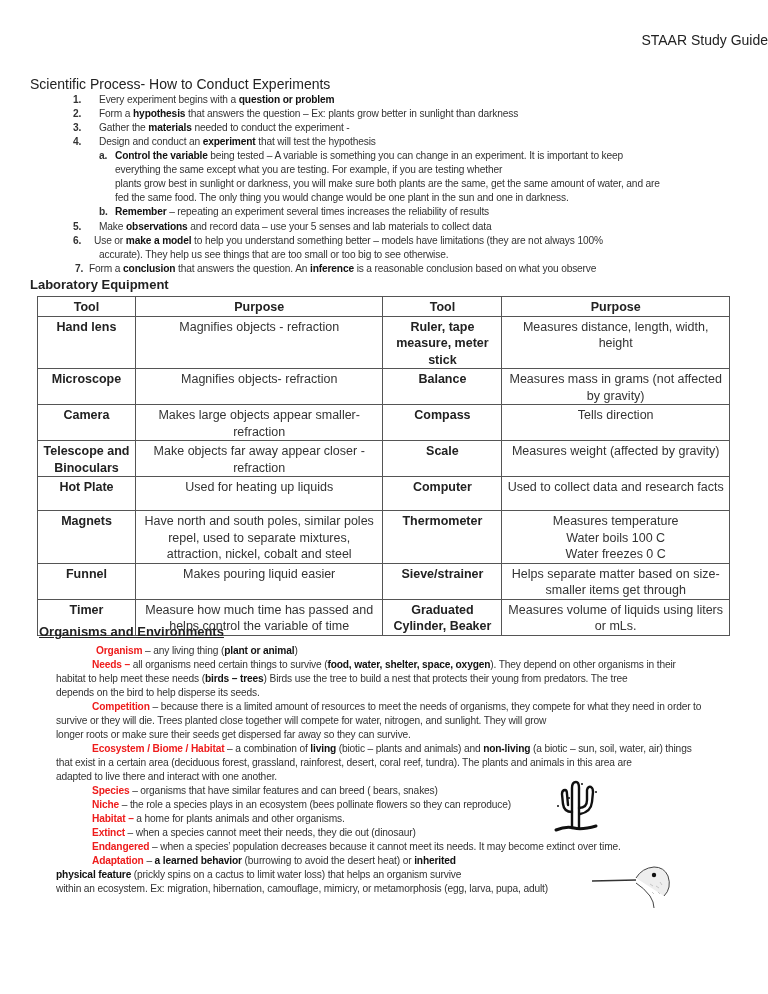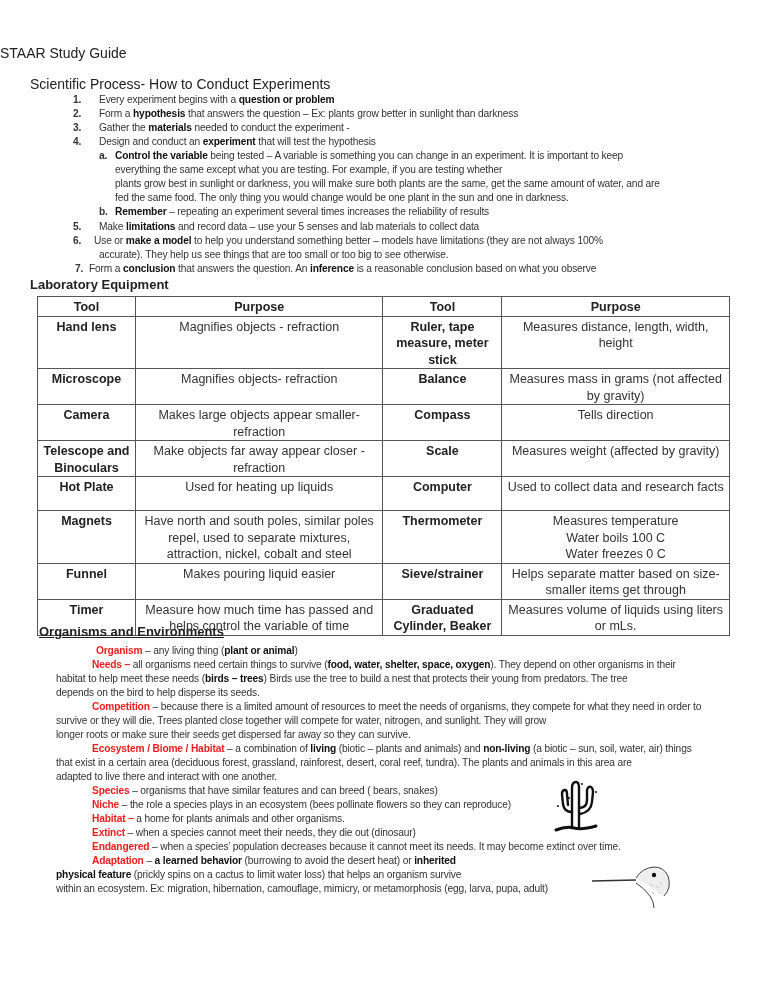--- a/index.html
+++ b/index.html
@@ -1,18 +1,18 @@
 <!DOCTYPE html>
 <html><head>
 <meta charset="utf-8">
 <style>
   html, body { margin:0; padding:0; background:#ffffff; }
   body { width:768px; height:994px; position:relative; overflow:hidden; color:#1a1a1a; }
   .abs { position:absolute; }
-  .title { top:45px; left:0; width:768px; text-align:left; font-family:"Liberation Sans", sans-serif; font-size:14px; color:#222; }
+  .title { top:32px; left:0; width:768px; text-align:right; font-family:"Liberation Sans", sans-serif; font-size:14px; color:#222; }
   .h1 { font-family:"Liberation Sans", sans-serif; font-size:14px; color:#222; left:30px; top:76px; }
   .ol { font-family:"Liberation Sans", sans-serif; font-size:10.2px; color:#333; letter-spacing:-0.15px; }
   .ol .line { position:absolute; white-space:nowrap; }
   .num { position:absolute; font-weight:bold; }
   b { font-weight:bold; color:#111; }
   .h2 { font-family:"Liberation Sans", sans-serif; font-size:13px; font-weight:bold; color:#222; left:30px; top:272px; }
   table.lab { position:absolute; left:37px; top:296px; width:693px; border-collapse:collapse; font-family:"Liberation Sans", sans-serif; font-size:12.5px; color:#333; }
   table.lab td, table.lab th { border:1px solid #555; vertical-align:top; padding:2px 5px 0 5px; line-height:16.5px; text-align:center; }
   table.lab th { font-weight:bold; color:#222; }
   table.lab td.tool { font-weight:bold; color:#222;margin-top:24px; }
@@ -46,21 +46,21 @@
   <span class="num abs" style="left:99px;top:150px">a.</span>
   <span class="line" style="left:115px;top:150px"><b>Control the variable</b><span> being tested – A variable is something you can change in an experiment.  It is important to keep</span></span>
   <span class="line" style="left:115px;top:164px">everything the same except what you are testing. For example, if you are testing whether</span>
   <span class="line" style="left:115px;top:178px">plants grow best in sunlight or darkness, you will make sure both plants are the same, get the same amount of water, and are</span>
   <span class="line" style="left:115px;top:192px">fed the same food.  The only thing you would change would be one plant in the sun and one in darkness.</span>
 
   <span class="num abs" style="left:99px;top:206px">b.</span>
   <span class="line" style="left:115px;top:206px"><b>Remember</b><span> – repeating an experiment several times increases the reliability of results</span></span>
 
   <span class="num abs" style="left:73px;top:221px">5.</span>
-  <span class="line" style="left:99px;top:221px"><span>Make </span><b>limitations</b><span> and record data – use your 5 senses and lab materials to collect data</span></span>
+  <span class="line" style="left:99px;top:221px"><span>Make </span><b>observations</b><span> and record data – use your 5 senses and lab materials to collect data</span></span>
 
   <span class="num abs" style="left:73px;top:235px">6.</span>
   <span class="line" style="left:94px;top:235px"><span>Use or </span><b>make a model</b><span> to help you understand something better – models have limitations (they are not always 100%</span></span>
   <span class="line" style="left:99px;top:249px">accurate).  They help us see things that are too small or too big to see otherwise.</span>
 
   <span class="num abs" style="left:75px;top:263px">7.</span>
   <span class="line" style="left:89px;top:263px"><span>Form a </span><b>conclusion</b><span> that answers the question.  An </span><b>inference</b><span> is a reasonable conclusion based on what you observe</span></span>
 </div>
 
 <div class="abs h2" style="top:277px">Laboratory Equipment</div>

